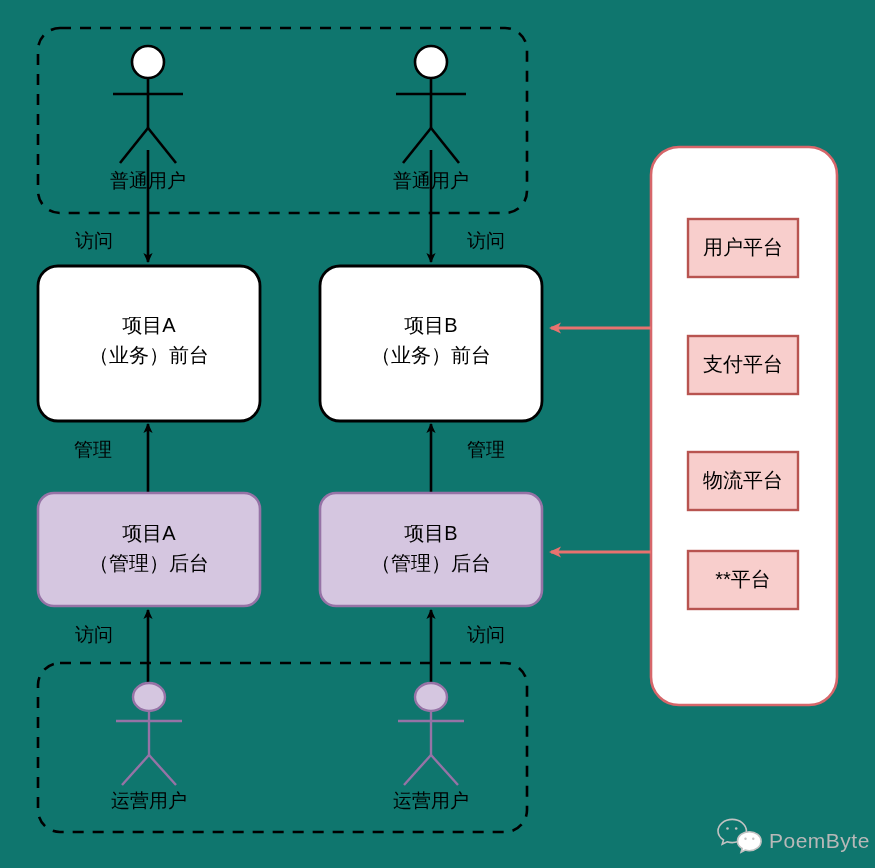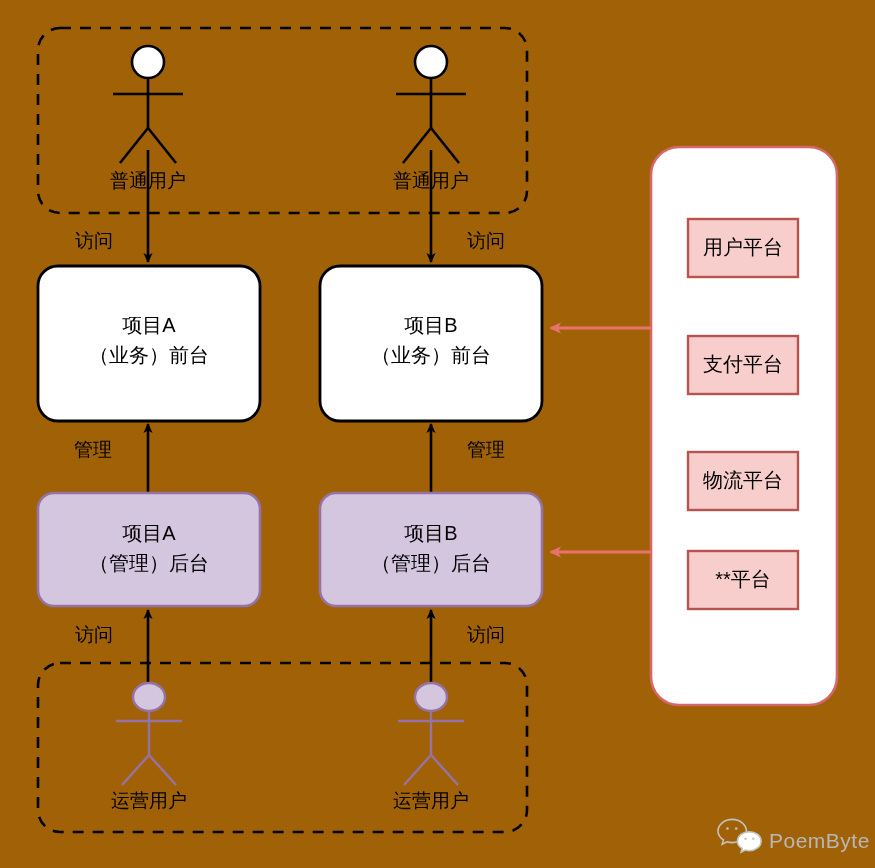--- a/index.html
+++ b/index.html
@@ -7,21 +7,21 @@
     padding: 0;
     background: #ffffff;
   }
   body {
     font-family: "Liberation Sans", "DejaVu Sans", sans-serif;
   }
   #canvas {
     position: relative;
     width: 875px;
     height: 868px;
-    background: #a16207;
+    background: #0f766e;
     overflow: hidden;
   }
   #diagram-svg {
     position: absolute;
     left: 0;
     top: 0;
     width: 875px;
     height: 868px;
   }
   .node-label {

